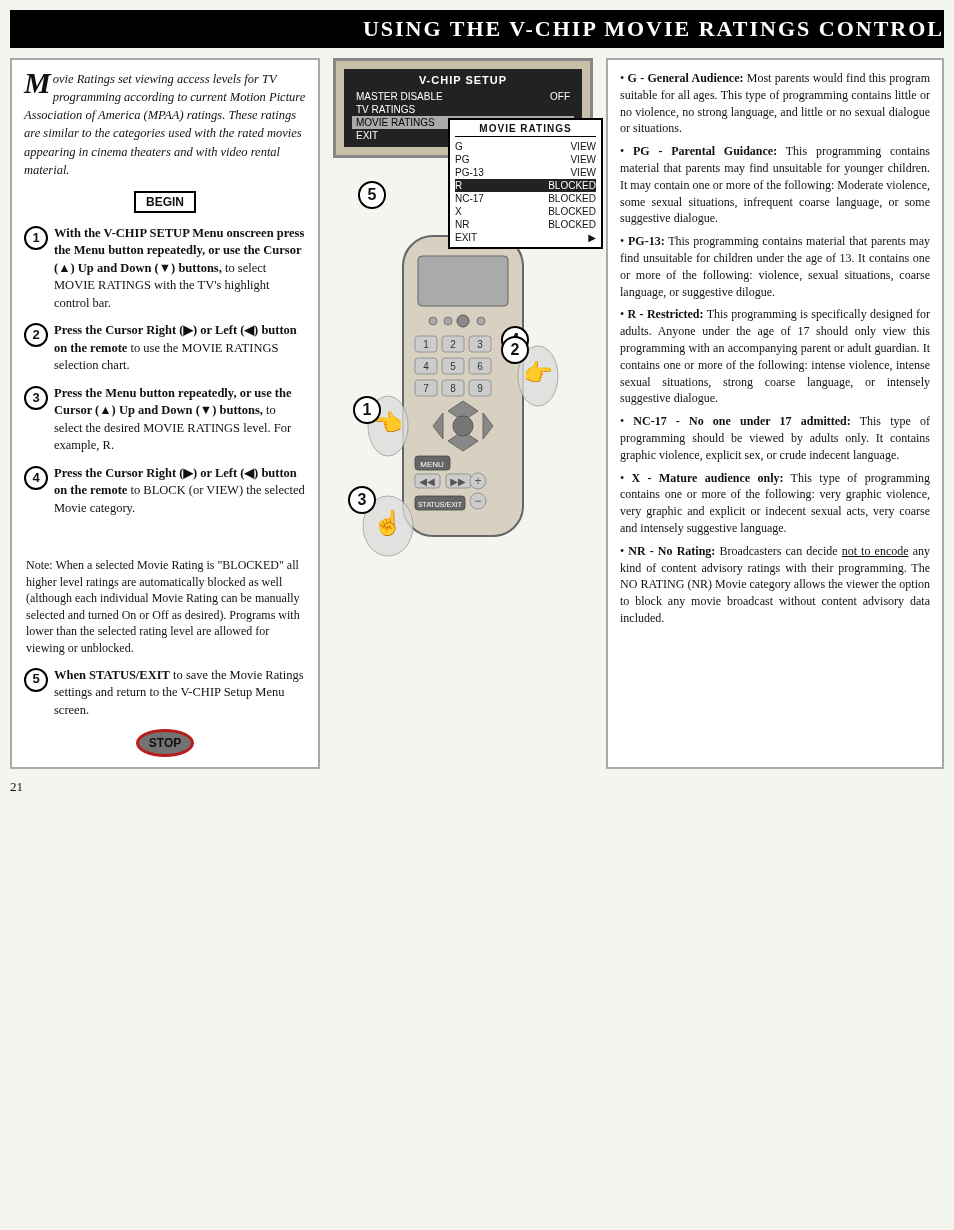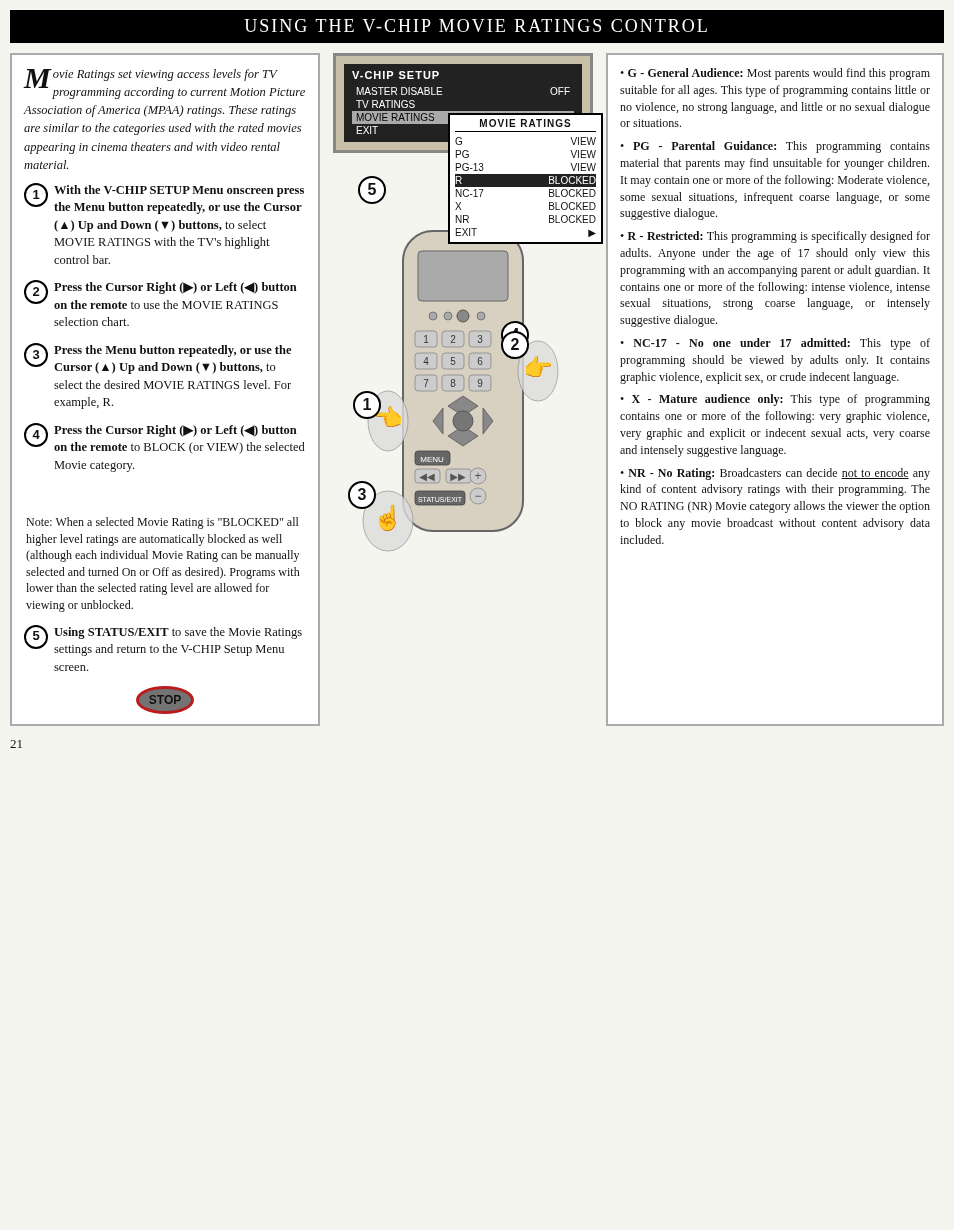--- a/index.html
+++ b/index.html
@@ -14,24 +14,24 @@
     .page {
       width: 954px;
       min-height: 1230px;
       background: #f5f5f0;
       padding: 10px;
       position: relative;
     }
     .header {
       background: #000;
       color: #fff;
-      text-align: center;
+      text-align: right;
       padding: 6px 0;
-      font-size: 18px;
-      font-weight: normal;
+      font-size: 22px;
+      font-weight: bold;
       letter-spacing: 2px;
       font-family: 'Times New Roman', serif;
       text-transform: uppercase;
       margin-bottom: 10px;
     }
     .main-content {
       display: flex;
       gap: 8px;
       width: 100%;
     }
@@ -140,21 +140,21 @@
       position: relative;
     }
     .tv-menu-box {
       background: #222;
       color: #fff;
       padding: 5px 8px;
       font-size: 11px;
       font-family: Arial, sans-serif;
     }
     .tv-menu-title {
-      text-align: left;
+      text-align: center;
       font-weight: bold;
       font-size: 11px;
       margin-bottom: 4px;
       letter-spacing: 1px;
     }
     .tv-menu-row {
       display: flex;
       justify-content: space-between;
       padding: 1px 4px;
       font-size: 10px;
@@ -216,20 +216,23 @@
   </div>
 
   <div class="main-content">
 
     <div class="left-column">
 
       <div class="intro-text">
         <span class="drop-cap">M</span><span>ovie Ratings set viewing access levels for TV programming according to current Motion Picture Association of America (MPAA) ratings. These ratings are similar to the categories used with the rated movies appearing in cinema theaters and with video rental material.</span>
       </div>
 
+      <div class="begin-center">
+        <span class="begin-badge">BEGIN</span>
+      </div>
 
       <div class="step">
         <div class="step-num">1</div>
         <div class="step-text">
           <strong>With the V-CHIP SETUP Menu onscreen press the Menu button repeatedly, or use the Cursor (▲) Up and Down (▼) buttons,</strong> to select MOVIE RATINGS with the TV's highlight control bar.
         </div>
       </div>
 
       <div class="step">
         <div class="step-num">2</div>
@@ -250,21 +253,21 @@
         <div class="step-text">
           <strong>Press the Cursor Right (▶) or Left (◀) button on the remote</strong> to BLOCK (or VIEW) the selected Movie category.
         </div>
       </div>
 
       <div class="note-text">Note: When a selected Movie Rating is "BLOCKED" all higher level ratings are automatically blocked as well (although each individual Movie Rating can be manually selected and turned On or Off as desired). Programs with lower than the selected rating level are allowed for viewing or unblocked.</div>
 
       <div class="step">
         <div class="step-num">5</div>
         <div class="step-text">
-          <strong>Using STATUS/EXIT</strong> to save the Movie Ratings settings and return to the V-CHIP Setup Menu screen.
+          <strong>When STATUS/EXIT</strong> to save the Movie Ratings settings and return to the V-CHIP Setup Menu screen.
         </div>
       </div>
 
       <div class="stop-center">
         <span class="stop-badge">STOP</span>
       </div>
 
     </div>
 
     <div class="middle-column">
@@ -403,20 +406,21 @@
       </div>
     </div>
 
     <div class="right-column">
 
       <div class="desc-text">
         <p>• <span class="rating-label">G - General Audience:</span> Most parents would find this program suitable for all ages. This type of programming contains little or no violence, no strong language, and little or no sexual dialogue or situations.</p>
 
         <p>• <span class="rating-label">PG - Parental Guidance:</span> This programming contains material that parents may find unsuitable for younger children. It may contain one or more of the following: Moderate violence, some sexual situations, infrequent coarse language, or some suggestive dialogue.</p>
 
+        <p>• <span class="rating-label">PG-13:</span> This programming contains material that parents may find unsuitable for children under the age of 13. It contains one or more of the following: violence, sexual situations, coarse language, or suggestive dilogue.</p>
 
         <p>• <span class="rating-label">R - Restricted:</span> This programming is specifically designed for adults. Anyone under the age of 17 should only view this programming with an accompanying parent or adult guardian. It contains one or more of the following: intense violence, intense sexual situations, strong coarse language, or intensely suggestive dialogue.</p>
 
         <p>• <span class="rating-label">NC-17 - No one under 17 admitted:</span> This type of programming should be viewed by adults only. It contains graphic violence, explicit sex, or crude indecent language.</p>
 
         <p>• <span class="rating-label">X - Mature audience only:</span> This type of programming contains one or more of the following: very graphic violence, very graphic and explicit or indecent sexual acts, very coarse and intensely suggestive language.</p>
 
         <p>• <span class="rating-label">NR - No Rating:</span> Broadcasters can decide <span class="underline">not to encode</span> any kind of content advisory ratings with their programming. The NO RATING (NR) Movie category allows the viewer the option to block any movie broadcast without content advisory data included.</p>
       </div>
 

